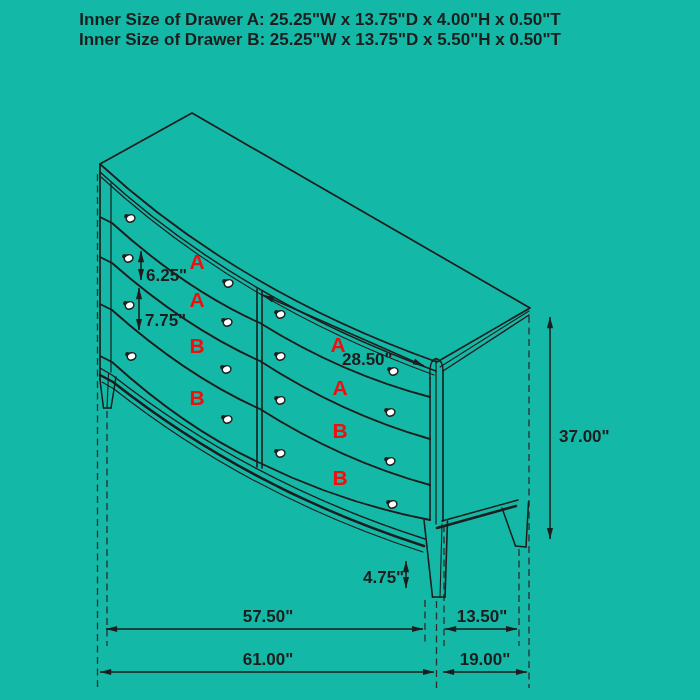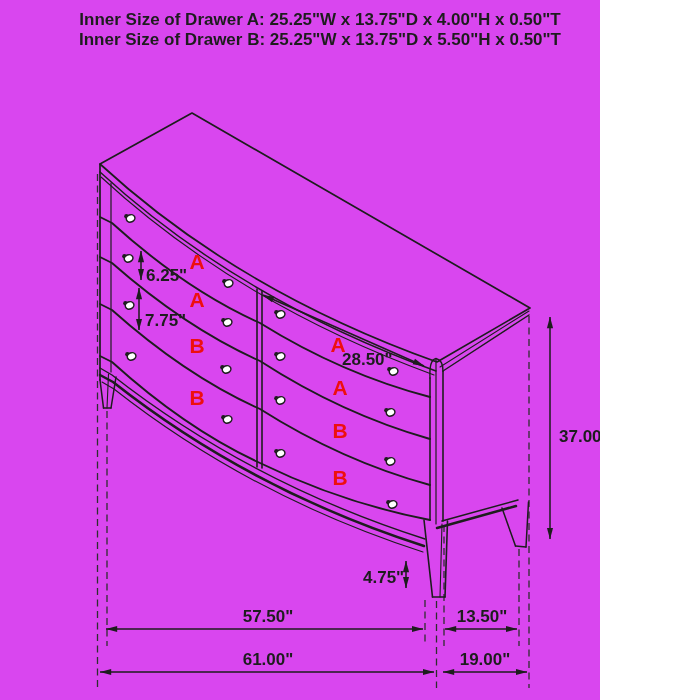--- a/index.html
+++ b/index.html
@@ -1,16 +1,16 @@
 <!DOCTYPE html>
 <html><head>
 <meta charset="utf-8">
 <style>
   html,body{margin:0;padding:0;background:#ffffff;}
-  .canvas{position:relative;width:600px;height:700px;background:#d946ef;overflow:hidden;
+  .canvas{position:relative;width:700px;height:700px;background:#14b8a6;overflow:hidden;
           font-family:"Liberation Sans",sans-serif;}
   svg{display:block;}
   svg text{font-family:"Liberation Sans",sans-serif;font-weight:bold;fill:#1d1d1d;}
   .title-line{font-size:17px;text-anchor:middle;}
   .dim-text{font-size:17px;}
   .dim-mid{text-anchor:middle;}
   .drawer-letter{font-size:21px;text-anchor:middle;}
   .ol{fill:none;stroke:#1d1d1d;stroke-linecap:round;stroke-linejoin:round;}
   .w17{stroke-width:1.7;} .w16{stroke-width:1.6;} .w15{stroke-width:1.5;}
   .w14{stroke-width:1.4;} .w12{stroke-width:1.2;} .w11{stroke-width:1.1;}

